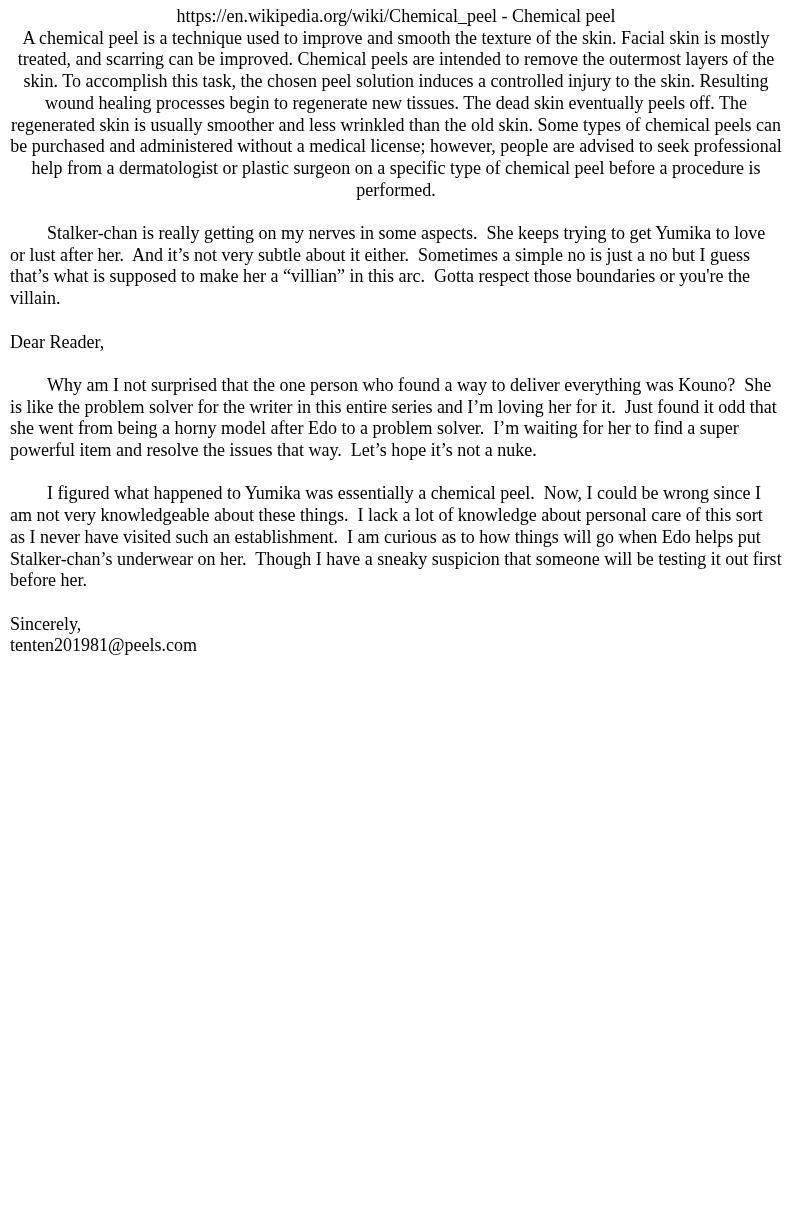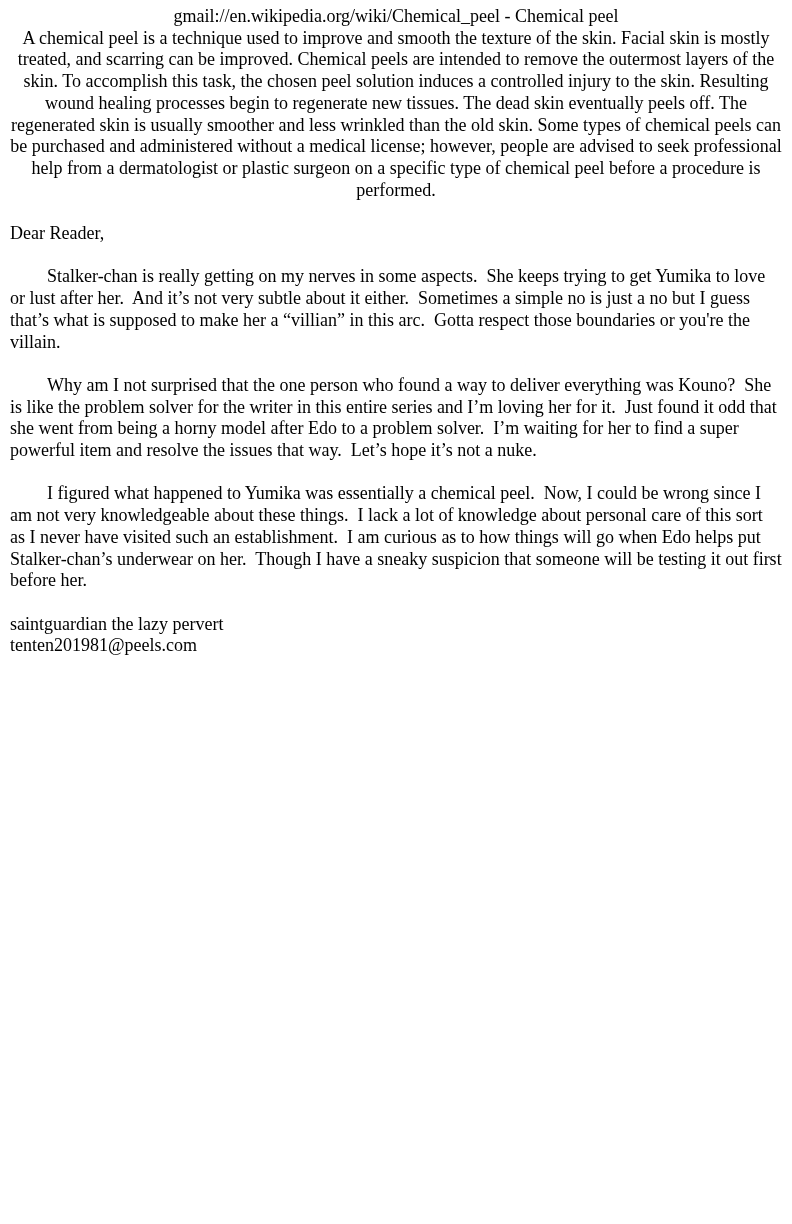--- a/index.html
+++ b/index.html
@@ -26,32 +26,32 @@
   }
   .center { text-align: center; }
   .gap-top { margin-top: 21.7px !important; }
   .indent { text-indent: 37px; }
 </style>
 </head>
 <body>
 
 <div class="page">
 
-  <div class="textline center">gmail://en.wikipedia.org/wiki/Chemical_peel - Chemical peel</div>
+  <div class="textline center">https://en.wikipedia.org/wiki/Chemical_peel - Chemical peel</div>
 
   <p class="center">A chemical peel is a technique used to improve and smooth the texture of the skin. Facial skin is mostly treated, and scarring can be improved. Chemical peels are intended to remove the outermost layers of the skin. To accomplish this task, the chosen peel solution induces a controlled injury to the skin. Resulting wound healing processes begin to regenerate new tissues. The dead skin eventually peels off. The regenerated skin is usually smoother and less wrinkled than the old skin. Some types of chemical peels can be purchased and administered without a medical license; however, people are advised to seek professional help from a dermatologist or plastic surgeon on a specific type of chemical peel before a procedure is performed.</p>
 
+  <p class="gap-top indent">Stalker-chan is really getting on my nerves in some aspects.  She keeps trying to get Yumika to love or lust after her.  And it’s not very subtle about it either.  Sometimes a simple no is just a no but I guess that’s what is supposed to make her a “villian” in this arc.  Gotta respect those boundaries or you're the villain.</p>
+
   <p class="gap-top">Dear Reader,</p>
-
-  <p class="gap-top indent">Stalker-chan is really getting on my nerves in some aspects.  She keeps trying to get Yumika to love or lust after her.  And it’s not very subtle about it either.  Sometimes a simple no is just a no but I guess that’s what is supposed to make her a “villian” in this arc.  Gotta respect those boundaries or you're the villain.</p>
 
   <p class="gap-top indent">Why am I not surprised that the one person who found a way to deliver everything was Kouno?  She is like the problem solver for the writer in this entire series and I’m loving her for it.  Just found it odd that she went from being a horny model after Edo to a problem solver.  I’m waiting for her to find a super powerful item and resolve the issues that way.  Let’s hope it’s not a nuke.</p>
 
   <p class="gap-top indent">I figured what happened to Yumika was essentially a chemical peel.  Now, I could be wrong since I am not very knowledgeable about these things.  I lack a lot of knowledge about personal care of this sort as I never have visited such an establishment.  I am curious as to how things will go when Edo helps put Stalker-chan’s underwear on her.  Though I have a sneaky suspicion that someone will be testing it out first before her.</p>
 
 
+  <p class="gap-top">Sincerely,</p>
 
   <div>
-    <p class="gap-top">saintguardian the lazy pervert</p>
     <p>tenten201981@peels.com</p>
   </div>
 
 </div>
 
 </body></html>

